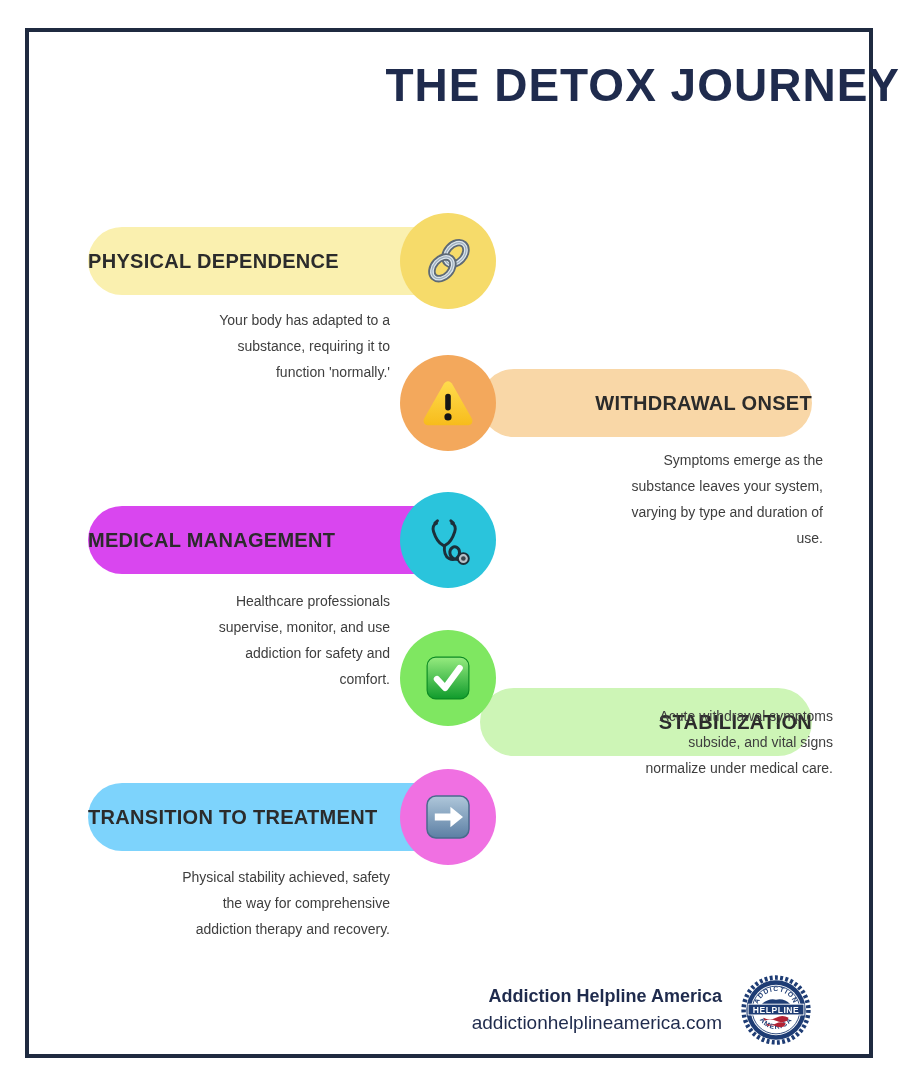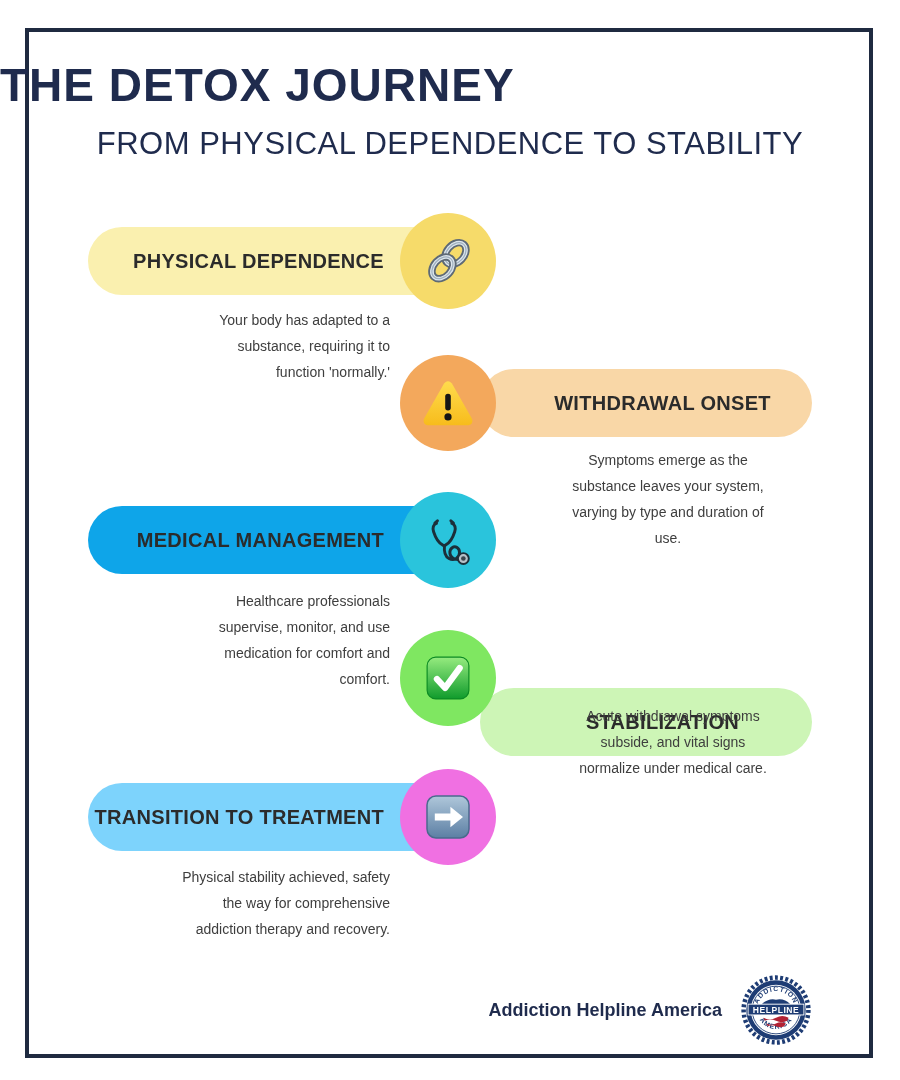--- a/index.html
+++ b/index.html
@@ -5,45 +5,45 @@
   html,body{margin:0;padding:0;background:#ffffff;}
   #page{
     position:relative;width:900px;height:1080px;background:#ffffff;
     font-family:"Liberation Sans", sans-serif;overflow:hidden;
   }
   #frame{
     position:absolute;left:25px;top:28px;width:848px;height:1030px;
     border:4px solid var(--navy,#1F2A40);box-sizing:border-box;background:#ffffff;
   }
   .title{
-    position:absolute;left:0;top:58px;width:100%;text-align:left;
+    position:absolute;left:0;top:58px;width:100%;text-align:right;
     font-size:46px;font-weight:800;letter-spacing:1px;color:var(--navy,#1B2A4C);
   }
   .subtitle{
     position:absolute;left:0;top:126px;width:100%;text-align:center;
     font-size:31px;font-weight:400;letter-spacing:.5px;color:var(--navy,#22304F);
   }
   .pill{
     position:absolute;height:68px;border-radius:34px;display:flex;align-items:center;
     box-sizing:border-box;
   }
   .pill .label{
     font-size:20px;font-weight:700;color:#2B2B2B;letter-spacing:.3px;white-space:nowrap;
   }
-  .pill-left{left:88px;width:372px;justify-content:flex-end;padding-right:76px;}
-  .pill-right{left:480px;width:332px;justify-content:center;padding-left:33px;}
+  .pill-left{left:88px;width:372px;justify-content:flex-start;padding-right:76px;}
+  .pill-right{left:480px;width:332px;justify-content:flex-end;padding-left:33px;}
   .circle{
     position:absolute;left:400px;width:96px;height:96px;border-radius:50%;
     display:flex;align-items:center;justify-content:center;
   }
   .desc{
     position:absolute;font-size:14px;line-height:26px;color:#3E3E3E;white-space:pre-line;
   }
   .desc-right{text-align:right;}
-  .desc-left{text-align:center;}
+  .desc-left{text-align:right;}
   
   .p1{top:227px}.c1{top:213px}.d1{left:90px;width:300px;top:307px}
   .p2{top:369px}.c2{top:355px}.d2{left:513px;width:310px;top:447px}
   .p3{top:506px}.c3{top:492px}.d3{left:90px;width:300px;top:588px}
   .p4{top:644px}.c4{top:630px}.d4{left:513px;width:320px;top:703px}
   .p5{top:783px}.c5{top:769px}.d5{left:40px;width:350px;top:864px}
   .footer{
     position:absolute;right:88px;top:974px;display:flex;align-items:center;gap:18px;
   }
   .footer-text{text-align:right;}
@@ -51,21 +51,20 @@
   .website{font-size:19px;font-weight:400;color:var(--navy,#2C3A5C);margin-top:5px;}
   .icon-svg{display:block;}
 </style>
 </head>
 <body>
 
 <div id="page">
   <div id="frame" style="border-color: rgb(31, 42, 64);"></div>
 
   <div class="title">THE DETOX JOURNEY</div>
-  <div class="subtitle">FROM PHYSICAL DEPENDENCE TO STABILITY</div>
 
   <div>
     <div class="pill pill-left p1" style="background: rgb(250, 240, 175);">
       <span class="label">PHYSICAL DEPENDENCE</span>
     </div>
     <div class="circle c1" style="background: rgb(246, 219, 106);">
       <svg class="icon-svg" width="62" height="62" viewBox="0 0 100 100">
         <g fill="none">
           <ellipse cx="62" cy="38" rx="14" ry="20" transform="rotate(42 62 38)" stroke="#5E6A76" stroke-width="12"></ellipse>
           <ellipse cx="62" cy="38" rx="14" ry="20" transform="rotate(42 62 38)" stroke="#DDE6ED" stroke-width="6"></ellipse>
@@ -98,39 +97,39 @@
         <circle cx="50" cy="72.5" r="5.8" fill="#151515"></circle>
       </svg>
     </div>
     <div class="desc desc-left d2">Symptoms emerge as the
 substance leaves your system,
 varying by type and duration of
 use.</div>
   </div>
 
   <div>
-    <div class="pill pill-left p3" style="background: #0ea5e9;">
+    <div class="pill pill-left p3" style="background: #d946ef;">
       <span class="label">MEDICAL MANAGEMENT</span>
     </div>
     <div class="circle c3" style="background: rgb(42, 196, 220);">
       <svg class="icon-svg" width="64" height="64" viewBox="0 0 100 100">
         <g fill="none" stroke="#1C2F3A" stroke-width="4.6" stroke-linecap="round">
           <path d="M32 24 c-5 1.5 -6.5 7 -4.5 13 c3 9.5 7.5 17.5 14.5 21"></path>
           <path d="M56 24 c5 1.5 6.5 7 4.5 13 c-3 9.5 -7.5 17.5 -14.5 21"></path>
           <path d="M44.5 58.5 c-1 10 0.5 17 7 20.5 c8.5 4.5 16.5 -1.5 16.5 -9.5 c0 -7 -6.5 -11 -11.5 -7.5 c-5.5 4 -4.5 13 1.5 16.5 c3.5 2 8 2.5 11.5 1"></path>
           <path d="M29.5 23.5 l4 -3.5"></path>
           <path d="M58.5 23.5 l-4 -3.5"></path>
         </g>
         <circle cx="74" cy="79" r="8.5" fill="#B8C1C9" stroke="#1C2F3A" stroke-width="3"></circle>
         <circle cx="74" cy="79" r="3.6" fill="#3C444C"></circle>
       </svg>
     </div>
     <div class="desc desc-right d3">Healthcare professionals
 supervise, monitor, and use
-medication for comfort and
+addiction for safety and
 comfort.</div>
   </div>
 
   <div>
     <div class="pill pill-right p4" style="background: rgb(205, 245, 182); margin-top: 44px;">
       <span class="label">STABILIZATION</span>
     </div>
     <div class="circle c4" style="background: rgb(127, 231, 97);">
       <svg class="icon-svg" width="58" height="58" viewBox="0 0 100 100">
         <defs>
@@ -165,20 +164,21 @@
       </svg>
     </div>
     <div class="desc desc-right d5">Physical stability achieved, safety
 the way for comprehensive
 addiction therapy and recovery.</div>
   </div>
 
   <div class="footer">
     <div class="footer-text">
       <div class="brand">Addiction Helpline America</div>
+      <div class="website">addictionhelplineamerica.com</div>
     </div>
     <svg width="72" height="72" viewBox="0 0 80 80">
       <circle cx="40" cy="40" r="36" fill="none" stroke="#1E3C74" stroke-width="5" stroke-dasharray="3.2 2.6"></circle>
       <circle cx="40" cy="40" r="33" fill="#1E3C74"></circle>
       <circle cx="40" cy="40" r="28" fill="#ffffff"></circle>
       <circle cx="40" cy="40" r="26.5" fill="none" stroke="#1E3C74" stroke-width="1"></circle>
       <path id="arcTop" d="M40 40 m -21 0 a 21 21 0 0 1 42 0" fill="none"></path>
       <text font-family="Liberation Sans, sans-serif" font-size="7.5" font-weight="bold" fill="#1E3C74" letter-spacing="1.2">
         <textPath href="#arcTop" startOffset="50%" text-anchor="middle">ADDICTION</textPath>
       </text>

